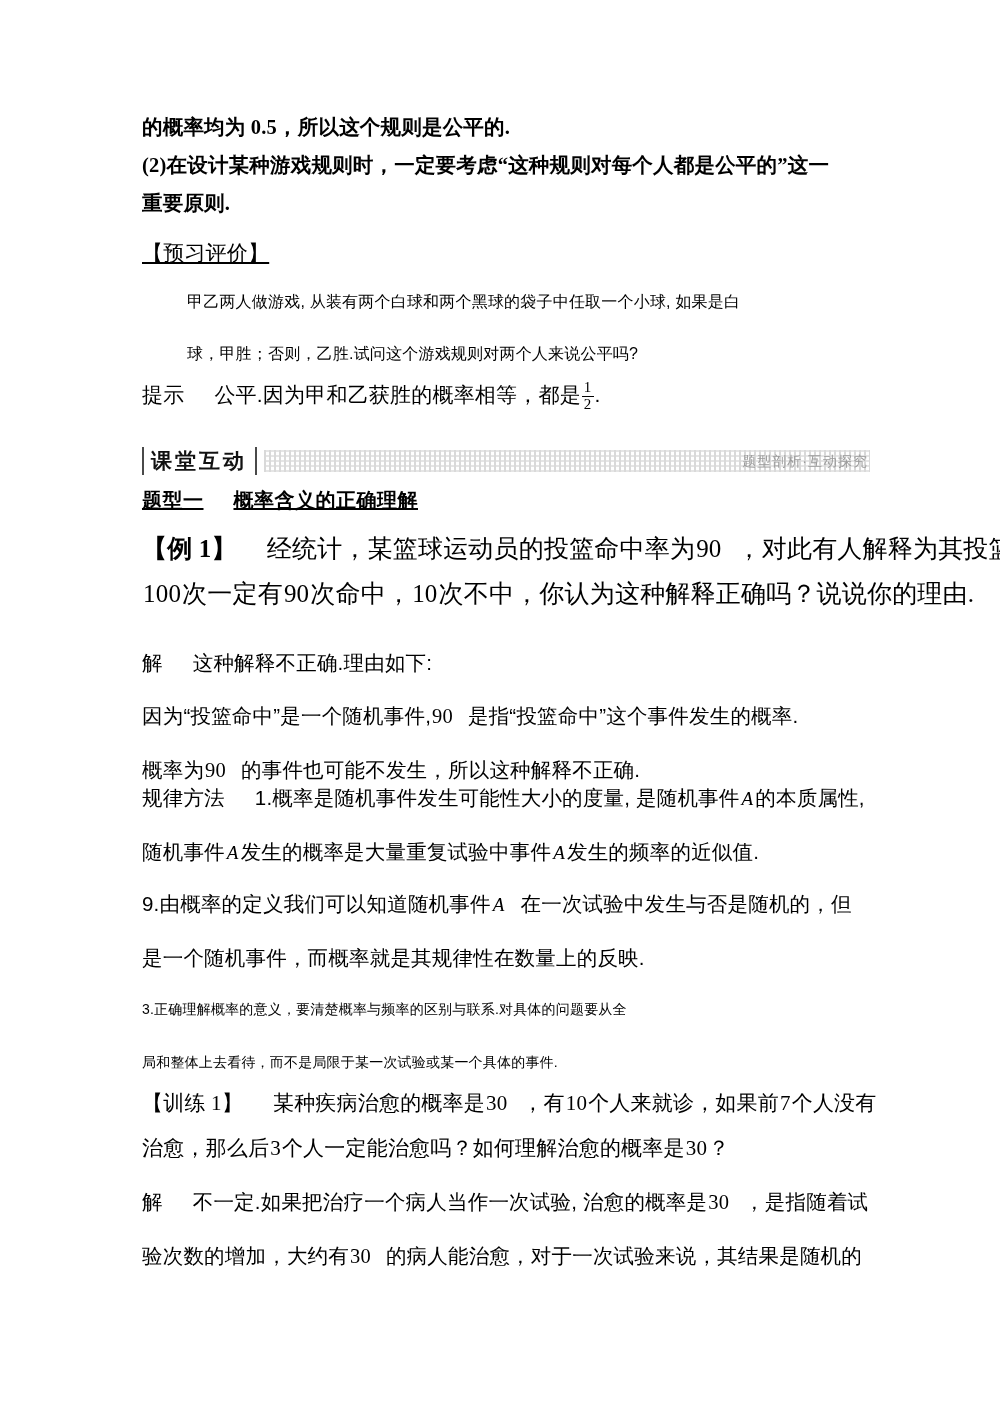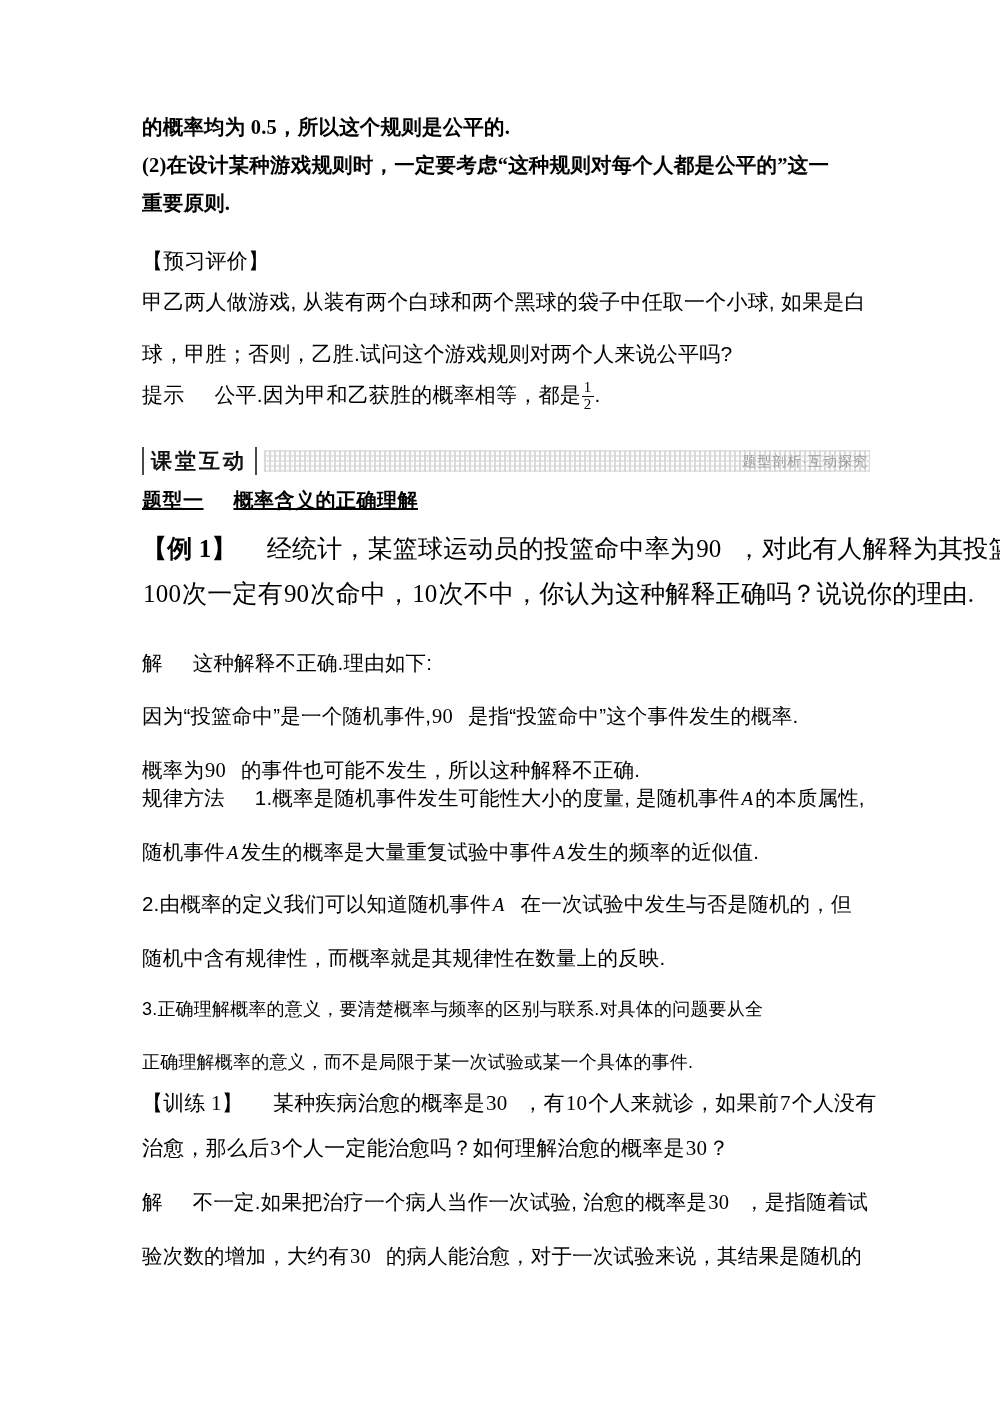--- a/index.html
+++ b/index.html
@@ -49,25 +49,25 @@
   
   .sans {
     font-family: "Liberation Sans", "DejaVu Sans", sans-serif;
     font-size: 20.5px;
     line-height: 53px;
   }
 
   .blk-top { position: absolute; left: 0; top: 108px; width: 728px; }
   .blk-top .line { line-height: 38px; font-weight: bold; }
 
-  .blk-yuxi-title { position: absolute; left: 0; top: 244px; }
+  .blk-yuxi-title { position: absolute; left: 0; top: 236px; text-decoration: underline; }
   .blk-yuxi-title .line { font-size: 21px; line-height: 34px; }
 
   .blk-yuxi-body { position: absolute; left: 0; top: 276px; width: 730px; }
-  .blk-yuxi-body .line { font-size: 21px; line-height: 52px; }
+  .blk-yuxi-body .line { font-size: 16px; line-height: 52px; margin-left: 45px; }
 
   .blk-tishi { position: absolute; left: 0; top: 378px; }
   .blk-tishi .line { font-size: 21px; line-height: 34px; }
 
   
   .banner {
     position: absolute;
     left: 0;
     top: 446px;
     width: 728px;
@@ -138,21 +138,21 @@
   .blk-jie1 { position: absolute; left: 0; top: 636px; width: 730px; }
   .blk-jie1 .line { font-size: 20.5px; line-height: 53px; }
 
   .blk-guilv { position: absolute; left: 0; top: 771px; width: 734px; }
   .blk-guilv .line { font-size: 20.5px; line-height: 53px; }
 
   .blk-p2 { position: absolute; left: 0; top: 877px; width: 730px; }
   .blk-p2 .line { font-size: 20.5px; line-height: 53px; }
 
   .blk-p3 { position: absolute; left: 0; top: 983px; width: 732px; }
-  .blk-p3 .line { font-size: 18px; line-height: 53px; }
+  .blk-p3 .line { font-size: 14px; line-height: 53px; }
 
   .blk-xunlian { position: absolute; left: 0; top: 1081px; width: 732px; }
   .blk-xunlian .line { font-size: 21px; line-height: 45px; }
 
   .blk-jie2 { position: absolute; left: 0; top: 1175px; width: 734px; }
   .blk-jie2 .line { font-size: 20.5px; line-height: 53px; }
 
   .gap { display: inline-block; width: 14px; }
   .sp3 { display: inline-block; width: 30px; }
   .mathit {
@@ -227,27 +227,27 @@
       <div class="line"><span>因为“投篮命中”是一个随机事件,</span><span class="num">90</span><span class="gap"></span><span>是指“投篮命中”这个事件发生的概率.</span></div>
       <div class="line"><span>概率为</span><span class="num">90</span><span class="gap"></span><span>的事件也可能不发生，所以这种解释不正确.</span></div>
     </div>
 
     <div class="para sans blk-guilv">
       <div class="line"><span>规律方法</span><span class="sp3"></span><span>1.概率是随机事件发生可能性大小的度量, 是随机事件</span><span class="mathit">A</span><span>的本质属性,</span></div>
       <div class="line"><span>随机事件</span><span class="mathit">A</span><span>发生的概率是大量重复试验中事件</span><span class="mathit">A</span><span>发生的频率的近似值.</span></div>
     </div>
 
     <div class="para sans blk-p2">
-      <div class="line"><span>2.由概率的定义我们可以知道随机事件</span><span class="mathit">A</span><span class="gap"></span><span>在一次试验中发生与否是随机的，但</span></div>
-      <div class="line">随机中含有规律性，而概率就是其规律性在数量上的反映.</div>
+      <div class="line"><span>9.由概率的定义我们可以知道随机事件</span><span class="mathit">A</span><span class="gap"></span><span>在一次试验中发生与否是随机的，但</span></div>
+      <div class="line">是一个随机事件，而概率就是其规律性在数量上的反映.</div>
     </div>
 
     <div class="para sans blk-p3">
       <div class="line">3.正确理解概率的意义，要清楚概率与频率的区别与联系.对具体的问题要从全</div>
-      <div class="line">正确理解概率的意义，而不是局限于某一次试验或某一个具体的事件.</div>
+      <div class="line">局和整体上去看待，而不是局限于某一次试验或某一个具体的事件.</div>
     </div>
 
     <div class="para serif blk-xunlian">
       <div class="line"><span>【训练 1】</span><span class="sp3"></span><span>某种疾病治愈的概率是</span><span class="num">30</span><span class="gap"></span><span>，有</span><span class="num">10</span><span>个人来就诊，如果前</span><span class="num">7</span><span>个人没有</span></div>
       <div class="line"><span>治愈，那么后</span><span class="num">3</span><span>个人一定能治愈吗？如何理解治愈的概率是</span><span class="num">30</span><span>？</span></div>
     </div>
 
     <div class="para sans blk-jie2">
       <div class="line"><span>解</span><span class="sp3"></span><span>不一定.如果把治疗一个病人当作一次试验, 治愈的概率是</span><span class="num">30</span><span class="gap"></span><span>，是指随着试</span></div>
       <div class="line"><span>验次数的增加，大约有</span><span class="num">30</span><span class="gap"></span><span>的病人能治愈，对于一次试验来说，其结果是随机的</span></div>

